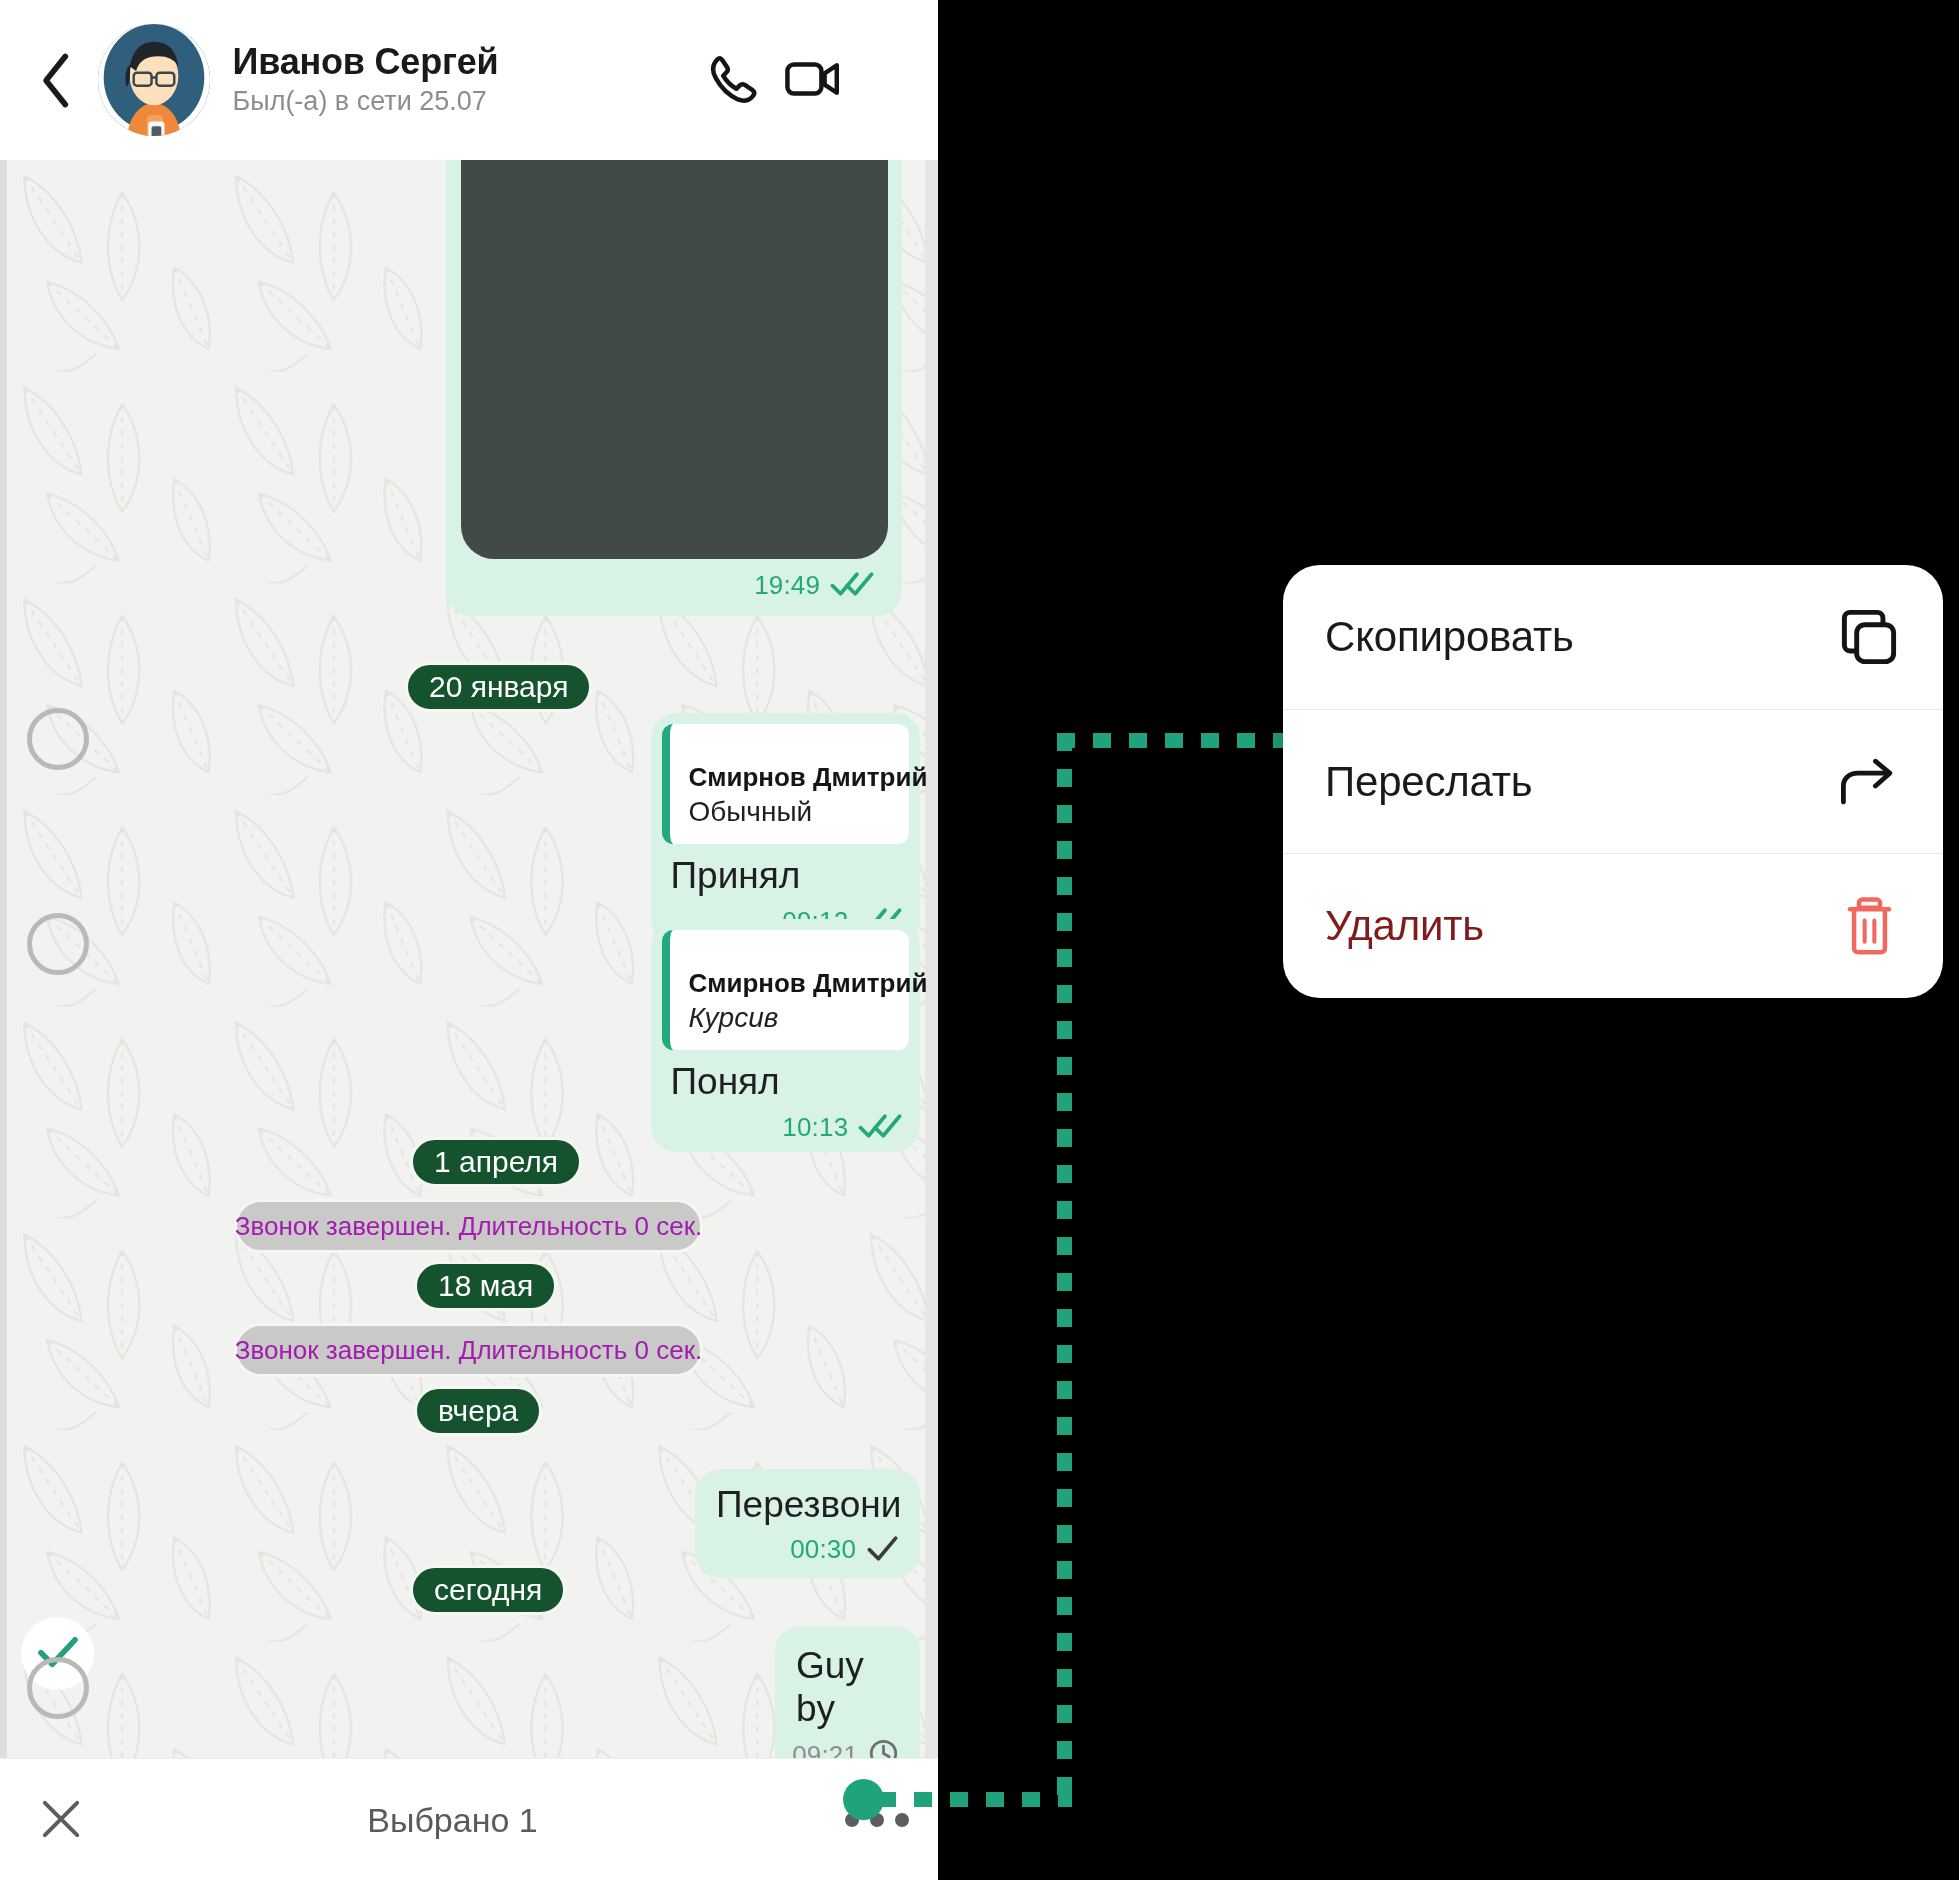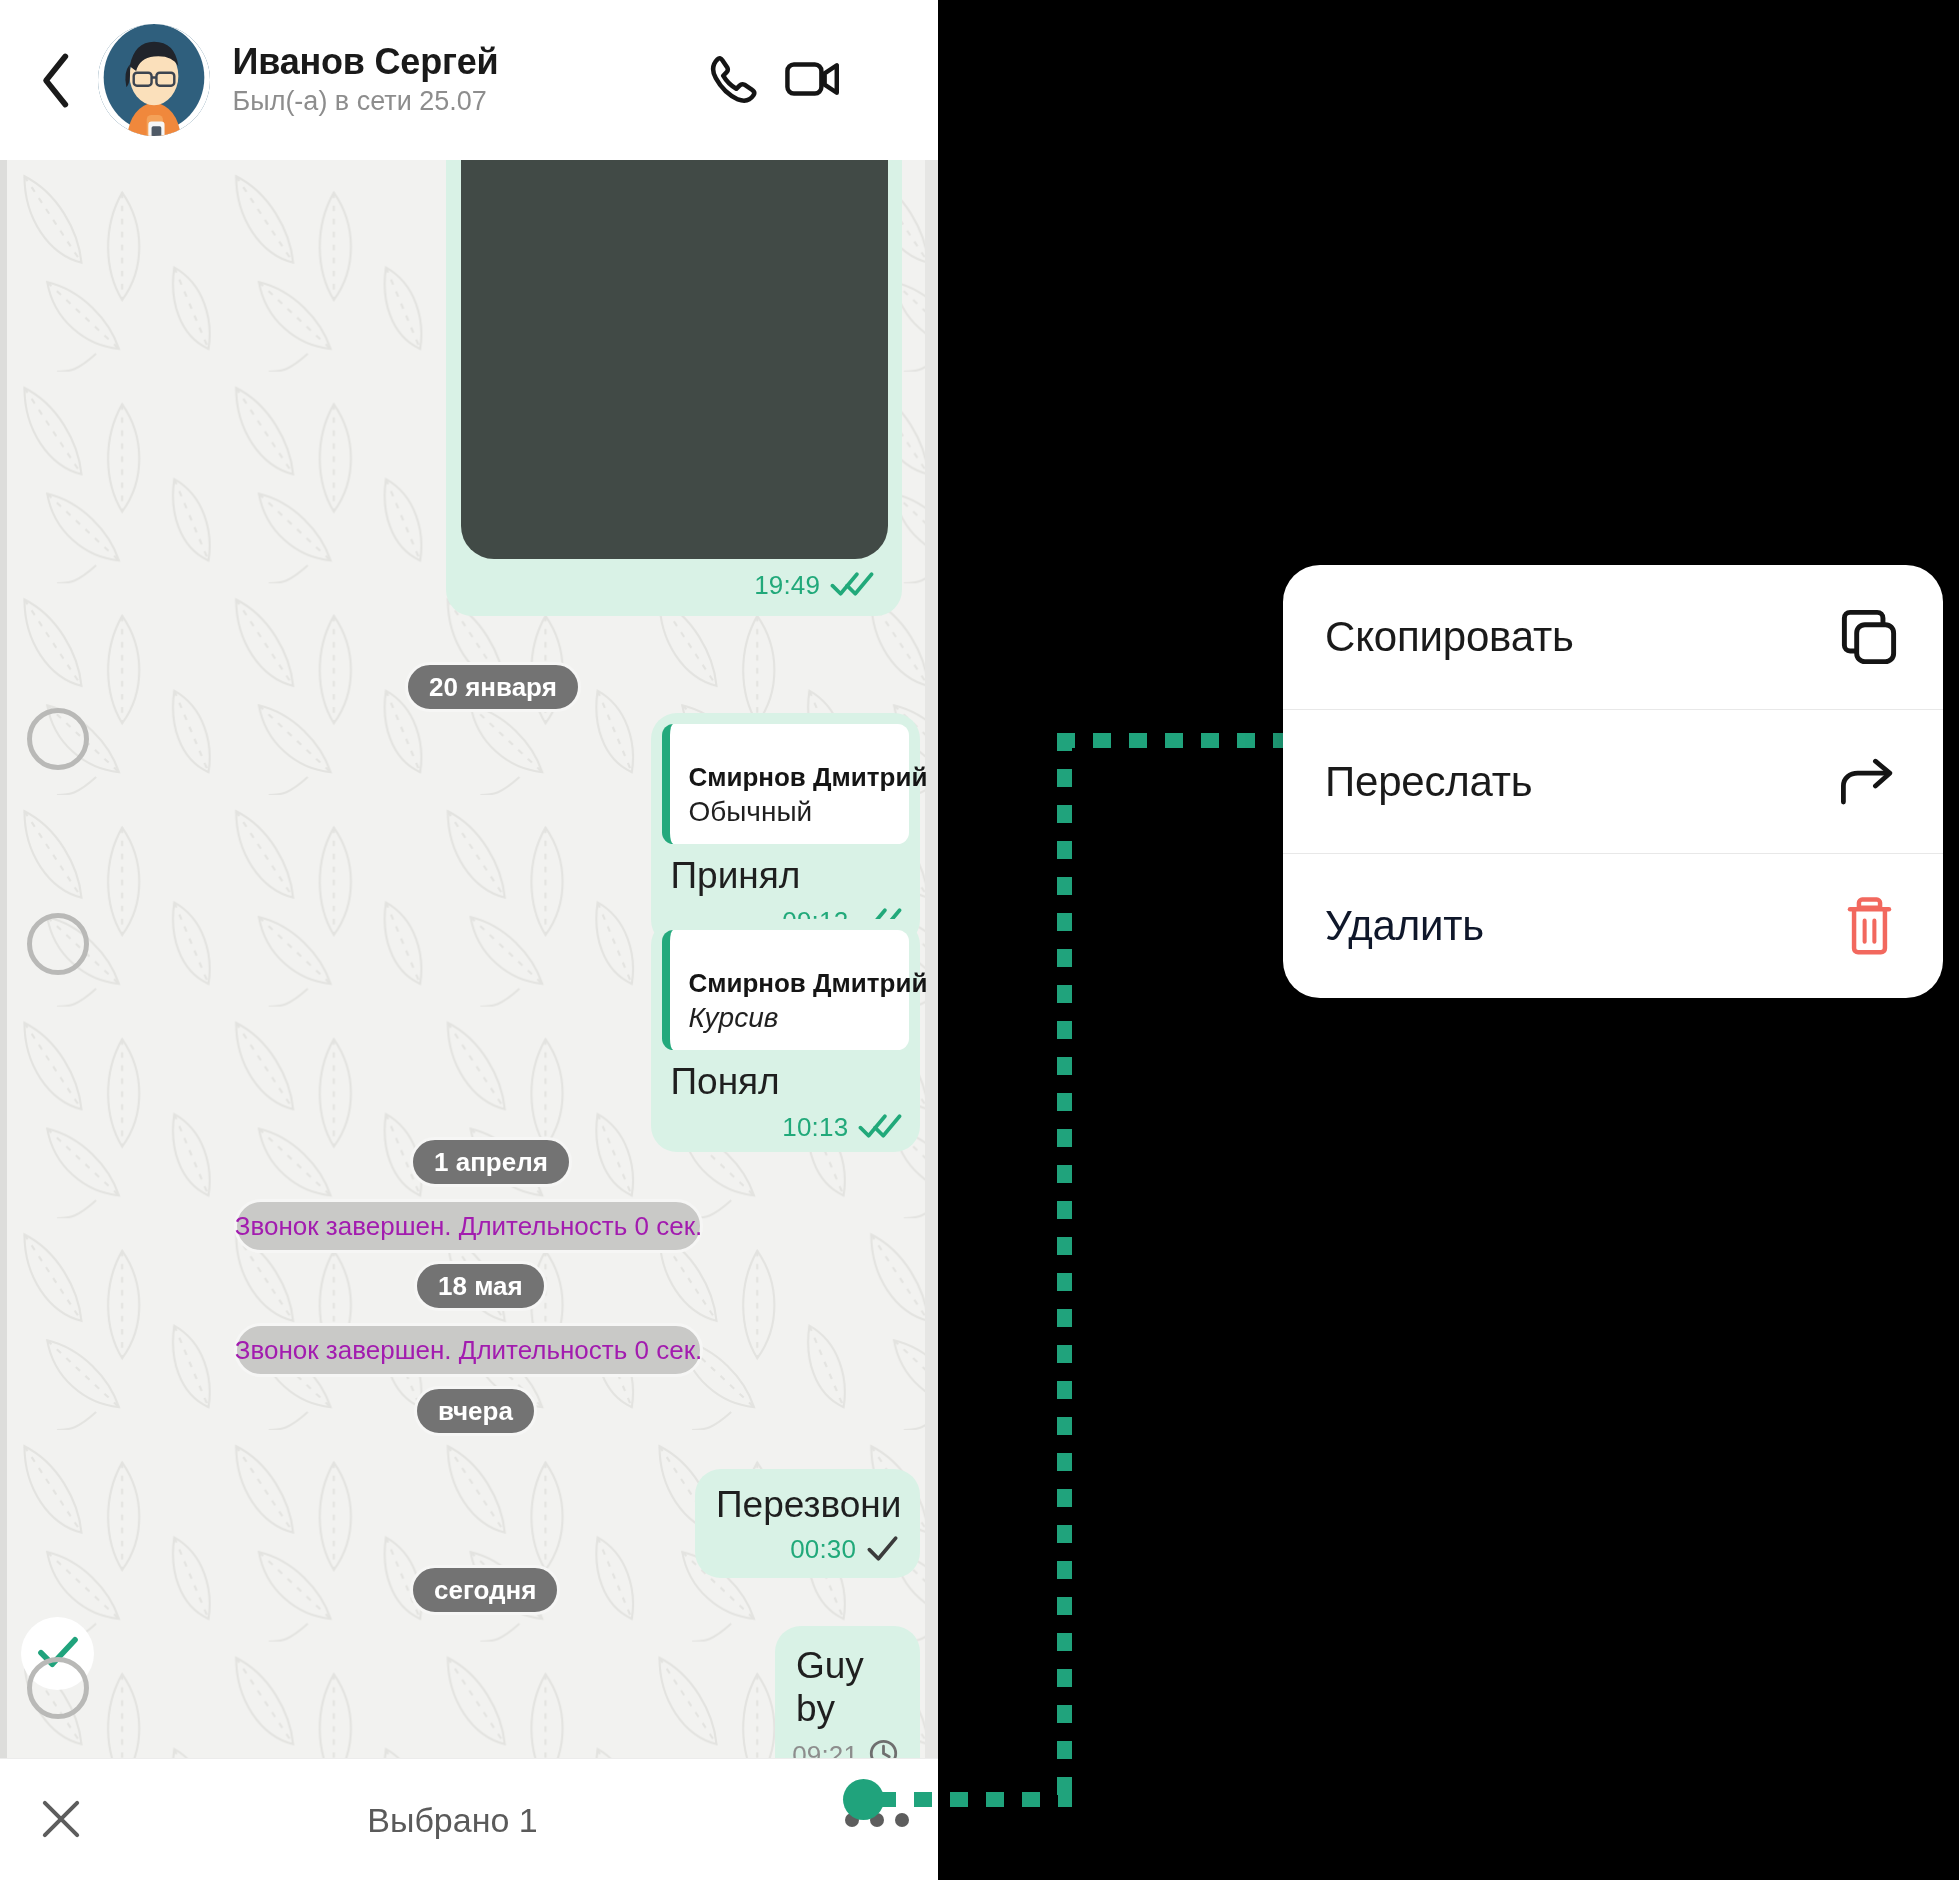--- a/index.html
+++ b/index.html
@@ -43,23 +43,23 @@
   .meta-time{font-size:26px;color:#21a97a;letter-spacing:0.2px;}
   .meta-time-grey{font-size:26px;color:#8d8d8d;letter-spacing:0.2px;}
   .bubble-text{font-size:37px;color:#1f1f1f;line-height:1.15;}
   .quote-box{background:#ffffff;border-radius:11.4px;border-left:8.1px solid #23a97c;
              padding:13px 18px 14.7px 18px;box-sizing:border-box;}
   .quote-author{font-size:26px;font-weight:700;color:#151515;line-height:1.25;white-space:nowrap;margin-top:24px;}
   .quote-body{font-size:28px;color:#1f1f1f;line-height:1.25;white-space:nowrap;}
   .quote-body.italic{font-style:italic;}
 
   
-  .date-pill{position:absolute;height:50px;border-radius:25px;background:#737373;
+  .date-pill{position:absolute;height:50px;border-radius:25px;background:#14532d;
              border:3.3px solid #f6f6f5;box-sizing:border-box;display:flex;align-items:center;
-             justify-content:center;color:#ffffff;font-size:26px;padding:0 21px;white-space:nowrap;font-weight:bold;}
+             justify-content:center;color:#ffffff;font-size:30px;padding:0 21px;white-space:nowrap;}
   .sys-pill{position:absolute;height:54px;border-radius:27px;background:#c9c9c7;
             border:3.3px solid #f6f6f5;box-sizing:border-box;display:flex;align-items:center;
             justify-content:center;color:#a21caf;font-size:26px;padding:0 21px;white-space:nowrap;}
 
   
   #media-bubble{position:absolute;left:446px;top:0px;width:456px;height:456px;background:#d9f2e6;
                 border-radius:0 0 26px 26px;box-sizing:border-box;padding:0 13px 8.1px 13px;}
   #media-thumb{position:absolute;left:461px;top:0;width:427px;height:399px;background:#414a46;
                border-radius:0 0 33px 33px;}
 
@@ -83,21 +83,21 @@
         background-image:repeating-linear-gradient(to right,#20a37c 0 18px,transparent 18px 36px);}
 
   
   #context-menu{position:absolute;left:1283px;top:565px;width:660px;height:433px;background:#ffffff;
                 border-radius:37px;overflow:hidden;z-index:50;
                 box-shadow:0 8.1px 36px rgba(0,0,0,0.28);}
   .menu-item{height:144px;display:flex;align-items:center;justify-content:space-between;
              padding:0 42px 0 42px;box-sizing:border-box;gap:20px;}
   .menu-item + .menu-item{border-top:1.6px solid #e8e8e8;}
   .menu-label{font-size:42px;color:#1a1a1a;letter-spacing:-0.2px;white-space:nowrap;}
-  .menu-label.danger{color:#0f172a;}
+  .menu-label.danger{color:#7f1d1d;}
   .menu-icon{width:64px;height:64px;display:flex;align-items:center;justify-content:center;}
 </style>
 </head>
 <body>
 
 <div id="phone">
 
   <div id="chat-header">
 
     <div id="back-btn">

